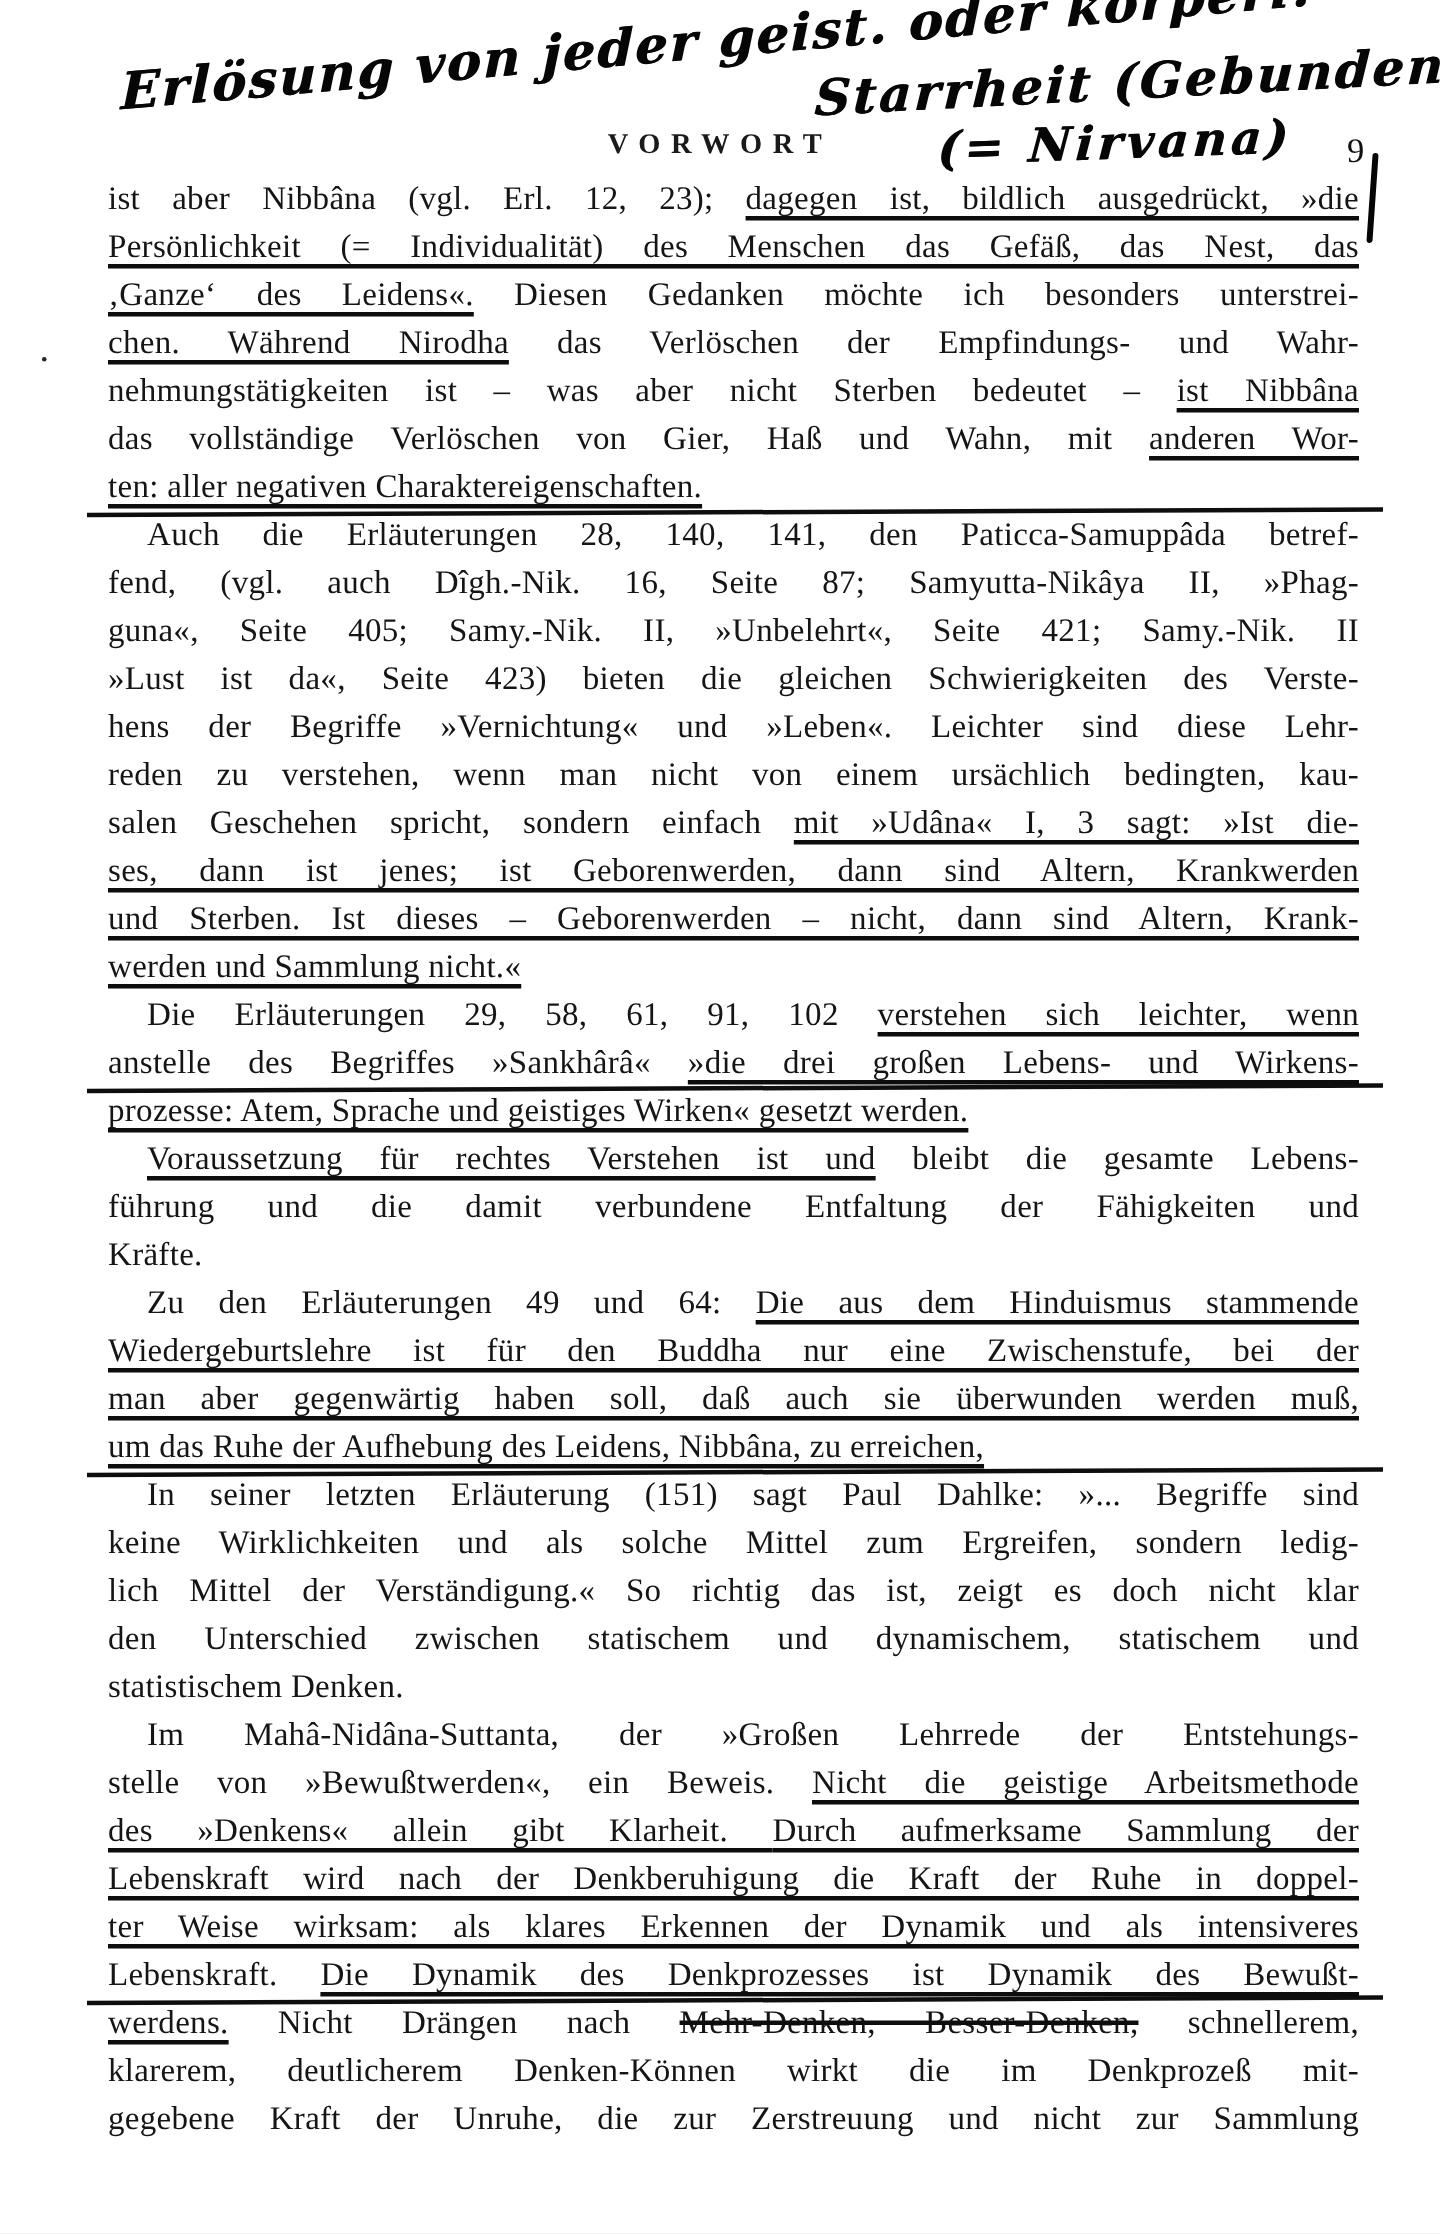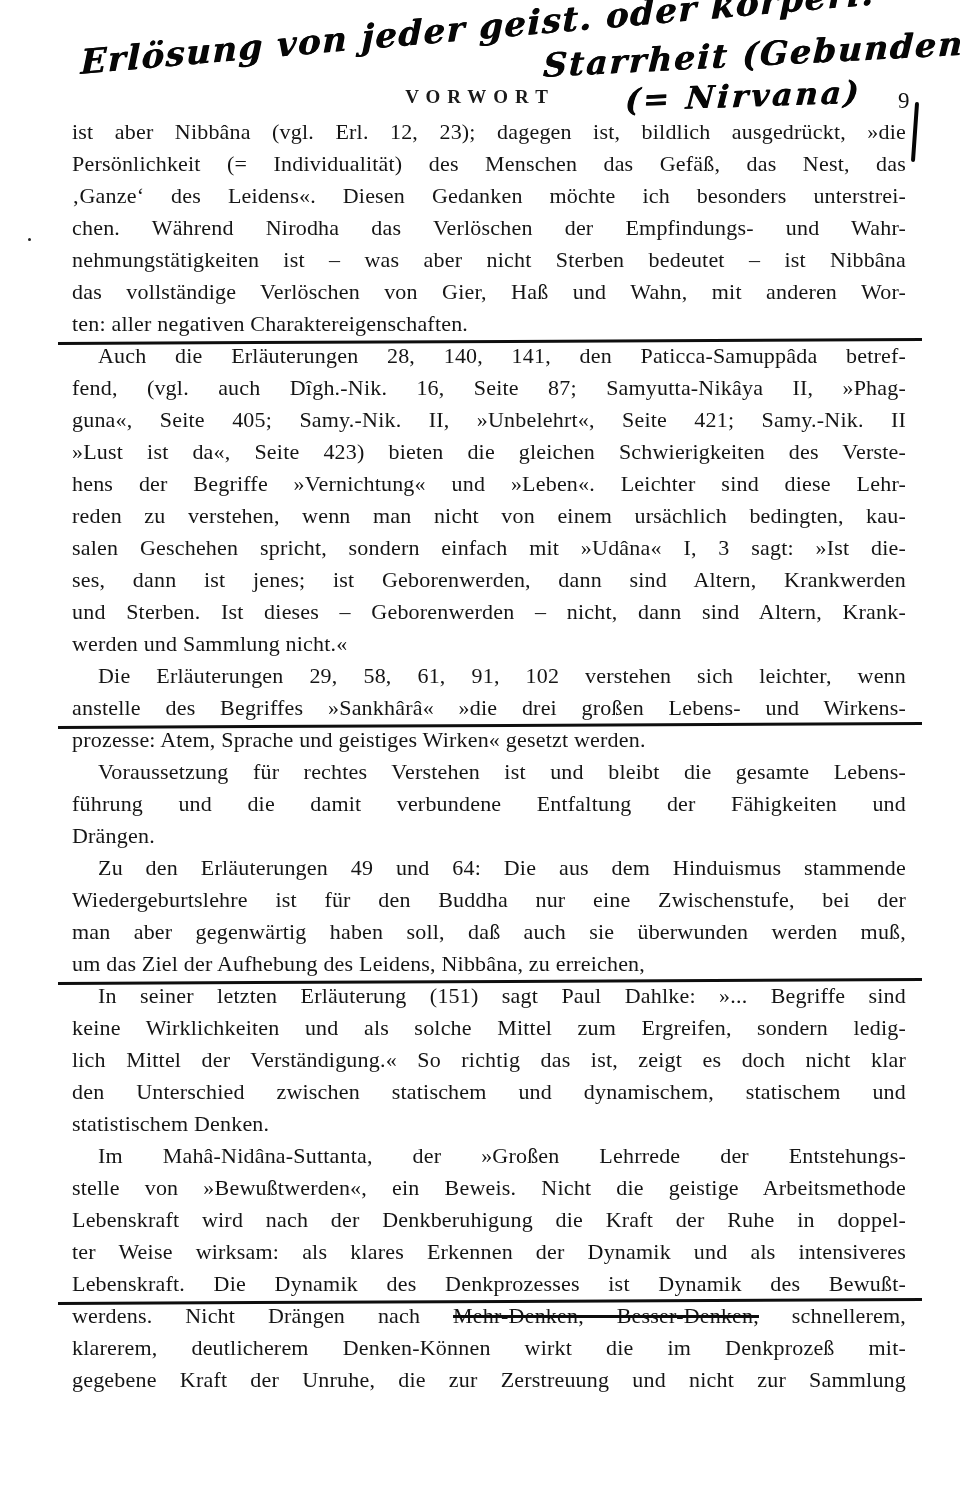--- a/index.html
+++ b/index.html
@@ -19,21 +19,21 @@
   
   .textcol{position:absolute;left:72px;top:116px;width:834px;}
   .line{
     font-size:22px;line-height:32px;height:32px;
     white-space:nowrap;text-align:justify;text-align-last:justify;
     letter-spacing:.2px;position:relative;
   }
   .line.end{text-align-last:left;}
   .line.indent{text-indent:26px;}
   .u{
-    text-decoration-thickness:2.5px;
+    text-decoration:underline;text-decoration-thickness:2.5px;
     text-underline-offset:5px;text-decoration-color:#0d0d0d;
     text-decoration-skip-ink:none;
   }
   .s{
     text-decoration:line-through;text-decoration-thickness:2.5px;
     text-decoration-color:#0d0d0d;
   }
   .rule::after{
     content:"";position:absolute;left:-14px;right:-16px;bottom:-3px;
     border-bottom:3.5px solid #0e0e0e;transform:rotate(-.25deg);
@@ -84,32 +84,33 @@
       <div class="line"><span>reden zu verstehen, wenn man nicht von einem ursächlich bedingten, kau-</span></div>
       <div class="line"><span>salen Geschehen spricht, sondern einfach </span><span class="u">mit »Udâna« I, 3 sagt: »Ist die-</span></div>
       <div class="line"><span class="u">ses, dann ist jenes; ist Geborenwerden, dann sind Altern, Krankwerden</span></div>
       <div class="line"><span class="u">und Sterben. Ist dieses – Geborenwerden – nicht, dann sind Altern, Krank-</span></div>
       <div class="line end"><span class="u">werden und Sammlung nicht.«</span></div>
       <div class="line indent"><span>Die Erläuterungen 29, 58, 61, 91, 102 </span><span class="u">verstehen sich leichter, wenn</span></div>
       <div class="line rule"><span>anstelle des Begriffes »Sankhârâ« </span><span class="u">»die drei großen Lebens- und Wirkens-</span></div>
       <div class="line end"><span class="u">prozesse: Atem, Sprache und geistiges Wirken« gesetzt werden.</span></div>
       <div class="line indent"><span class="u">Voraussetzung für rechtes Verstehen ist und</span><span> bleibt die gesamte Lebens-</span></div>
       <div class="line"><span>führung und die damit verbundene Entfaltung der Fähigkeiten und</span></div>
-      <div class="line end"><span>Drängen.</span></div>
+      <div class="line end"><span>Kräfte.</span></div>
       <div class="line indent"><span>Zu den Erläuterungen 49 und 64: </span><span class="u">Die aus dem Hinduismus stammende</span></div>
       <div class="line"><span class="u">Wiedergeburtslehre ist für den Buddha nur eine Zwischenstufe, bei der</span></div>
       <div class="line"><span class="u">man aber gegenwärtig haben soll, daß auch sie überwunden werden muß,</span></div>
-      <div class="line end rule"><span class="u">um das Ziel der Aufhebung des Leidens, Nibbâna, zu erreichen,</span></div>
+      <div class="line end rule"><span class="u">um das Ruhe der Aufhebung des Leidens, Nibbâna, zu erreichen,</span></div>
       <div class="line indent"><span>In seiner letzten Erläuterung (151) sagt Paul Dahlke: »... Begriffe sind</span></div>
       <div class="line"><span>keine Wirklichkeiten und als solche Mittel zum Ergreifen, sondern ledig-</span></div>
       <div class="line"><span>lich Mittel der Verständigung.« So richtig das ist, zeigt es doch nicht klar</span></div>
       <div class="line"><span>den Unterschied zwischen statischem und dynamischem, statischem und</span></div>
       <div class="line end"><span>statistischem Denken.</span></div>
       <div class="line indent"><span>Im Mahâ-Nidâna-Suttanta, der »Großen Lehrrede der Entstehungs-</span></div>
       <div class="line"><span>stelle von »Bewußtwerden«, ein Beweis. </span><span class="u">Nicht die geistige Arbeitsmethode</span></div>
+      <div class="line"><span class="u">des »Denkens« allein gibt Klarheit. </span><span class="u">Durch aufmerksame Sammlung der</span></div>
       <div class="line"><span class="u">Lebenskraft wird nach der Denkberuhigung die Kraft der Ruhe in doppel-</span></div>
       <div class="line"><span class="u">ter Weise wirksam: als klares Erkennen der Dynamik und als intensiveres</span></div>
       <div class="line rule"><span>Lebenskraft. </span><span class="u">Die Dynamik des Denkprozesses ist Dynamik des Bewußt-</span></div>
       <div class="line"><span class="u">werdens.</span><span> Nicht Drängen nach </span><span class="s">Mehr-Denken, Besser-Denken,</span><span> schnellerem,</span></div>
       <div class="line"><span>klarerem, deutlicherem Denken-Können wirkt die im Denkprozeß mit-</span></div>
       <div class="line"><span>gegebene Kraft der Unruhe, die zur Zerstreuung und nicht zur Sammlung</span></div>
     </div>
 
 </div>
 

